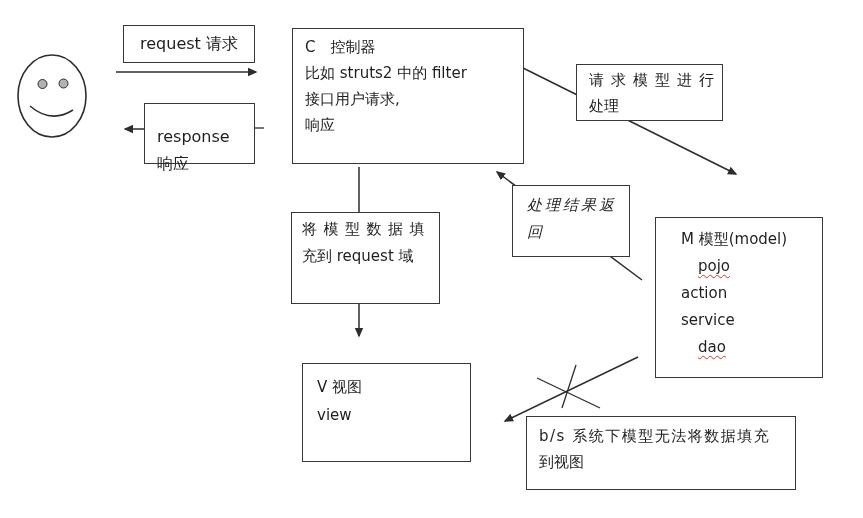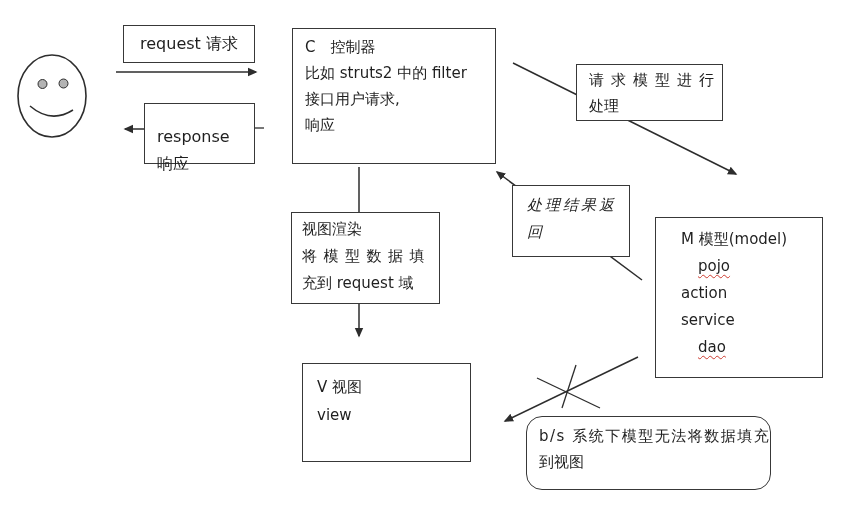--- a/index.html
+++ b/index.html
@@ -27,27 +27,27 @@
   .eye{stroke:var(--line);stroke-width:1;fill:var(--smiley-eye-fill);}
   .box{
     position:absolute;z-index:1;
     background:var(--background);
     border:1px solid var(--border);
     font-size:15px;line-height:26px;color:var(--text);
   }
   .box .ln{white-space:nowrap;}
   #box-request{left:123px;top:25px;width:132px;height:38px;text-align:center;font-size:16px;line-height:35px;}
   #box-response{left:144px;top:103px;width:111px;height:61px;padding:19px 0 0 12px;font-size:16px;line-height:27px;}
-  #box-controller{left:292px;top:28px;width:204px;height:136px;padding:5px 0 0 12px;}
+  #box-controller{left:292px;top:28px;width:232px;height:136px;padding:5px 0 0 12px;}
   #box-request-model{left:576px;top:64px;width:147px;height:57px;padding:2px 0 0 12px;}
   #box-result{left:512px;top:185px;width:118px;height:72px;padding:6px 0 0 14px;line-height:27px;font-style:italic;}
   #box-model{left:655px;top:217px;width:168px;height:161px;padding:8px 0 0 25px;line-height:27px;}
   #box-render{left:291px;top:212px;width:149px;height:92px;padding:3px 0 0 10px;line-height:27px;}
   #box-view{left:302px;top:363px;width:169px;height:99px;padding:9px 0 0 14px;line-height:28px;}
-  #box-bs{left:526px;top:416px;width:245px;height:74px;padding:6px 0 0 12px;line-height:26px;border-radius:16px;}
+  #box-bs{left:526px;top:416px;width:270px;height:74px;padding:6px 0 0 12px;line-height:26px;}
   .sp7{letter-spacing:7px;}
   .sp65{letter-spacing:6.5px;}
   .sp3{letter-spacing:3px;}
   .sp15{letter-spacing:1.5px;}
   .squiggle{
     text-decoration-line:underline;
     text-decoration-style:wavy;
     text-decoration-color:var(--spellcheck-underline);
     text-decoration-thickness:1px;
     text-underline-offset:3px;
@@ -117,21 +117,20 @@
 
   <div class="box" id="box-model">
     <div class="ln">M 模型(model)</div>
     <div class="ln squiggle">pojo</div>
     <div class="ln">action</div>
     <div class="ln">service</div>
     <div class="ln squiggle">dao</div>
   </div>
 
   <div class="box" id="box-render">
-    <div class="ln">视图渲染</div>
     <div class="ln sp65">将模型数据填</div>
     <div class="ln">充到 request 域</div>
   </div>
 
   <div class="box" id="box-view">
     <div class="ln">V 视图</div>
     <div class="ln">view</div>
   </div>
 
   <div class="box" id="box-bs">

